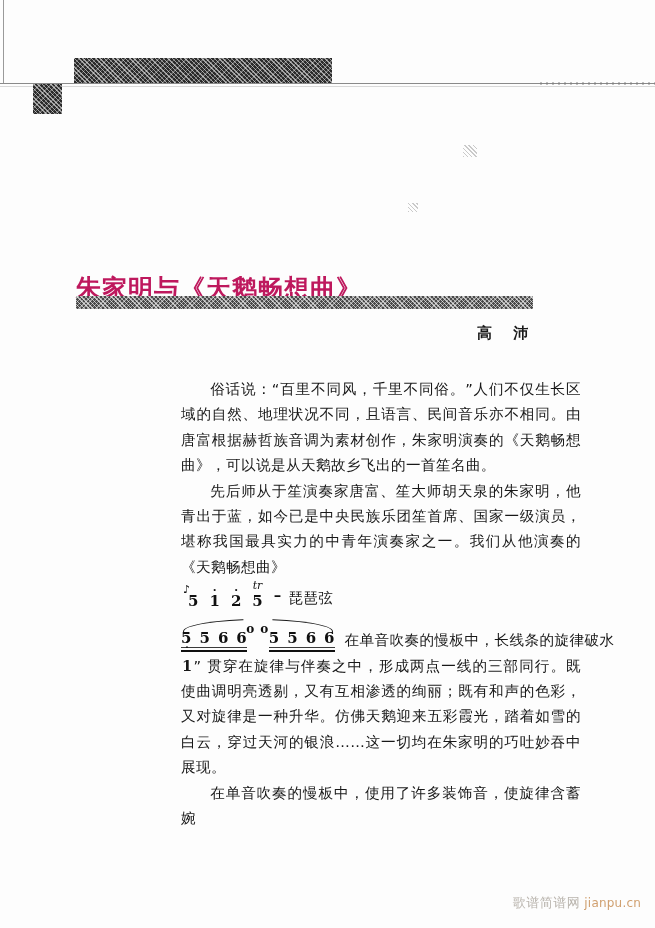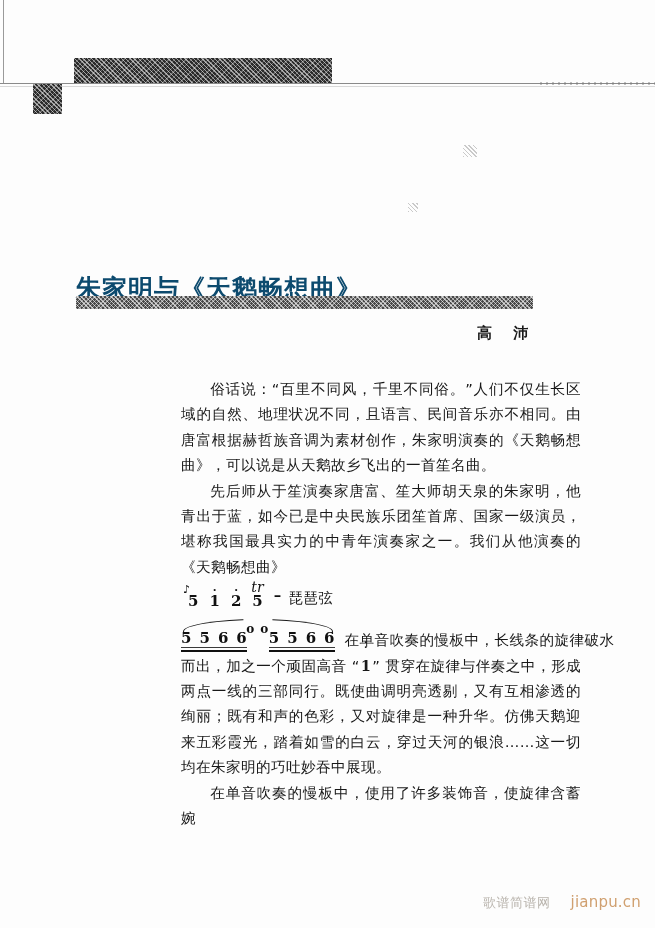--- a/index.html
+++ b/index.html
@@ -81,21 +81,21 @@
   .speck-2 { left: 408px; top: 203px; width: 10px; height: 9px; }
 
   
   .title {
     position: absolute;
     left: 76px;
     top: 255px;
     font-family: "DejaVu Sans", sans-serif;
     font-size: 25px;
     font-weight: bold;
-    color: #0c4a6e;
+    color: #be185d;
     letter-spacing: 1px;
     white-space: nowrap;
     text-align: right;
   }
   .title-band {
     position: absolute;
     left: 76px;
     top: 296px;
     width: 457px;
     height: 13px;
@@ -177,21 +177,21 @@
     color: #101010;
   }
   .jp-note .oct-dot { top: -9px; }
   .jp-note .orn-tr {
     position: absolute;
     top: -14px;
     left: 50%;
     transform: translateX(-50%);
     font-family: "DejaVu Serif", serif;
     font-style: italic;
-    font-size: 14px;
+    font-size: 11px;
     font-weight: normal;
     color: #101010;
     white-space: nowrap;
   }
   .jp-note .grace {
     position: absolute;
     top: -10px;
     left: -5px;
     font-size: 11px;
     color: #101010;
@@ -290,31 +290,31 @@
   }
   .inline-high .oct-dots span { display: block; height: 5px; }
 
   
   .watermark {
     position: absolute;
     right: 14px;
     bottom: 16px;
     display: flex;
     align-items: baseline;
-    gap: 20px;
+    gap: 4px;
     white-space: nowrap;
   }
   .watermark .wm-cn {
     font-size: 13px;
     color: #b9b4ad;
     letter-spacing: .5px;
   }
   .watermark .wm-url {
     font-family: "DejaVu Sans", sans-serif;
-    font-size: 15px;
+    font-size: 12px;
     color: #d0a070;
     letter-spacing: .2px;
   }
 </style>
 </head>
 <body>
 
 <div class="page">
 
   <div class="scan-rule-v"></div>
@@ -380,21 +380,21 @@
             <span class="bn">5</span>
             <span class="bn">5</span>
             <span class="bn">6</span>
             <span class="bn">6</span>
           </span>
         </span>
       </span>
       <span class="tail">在单音吹奏的慢板中，长线条的旋律破水</span>
     </div>
 
-    <p class="para"><span>而出，加之一个顽固高音 “</span><span class="inline-high"><span class="oct-dots">
+    <p class="para"><span class="inline-high"><span class="oct-dots">
             <span>·</span>
             <span>·</span>
           </span><span>1</span></span><span>” 贯穿在旋律与伴奏之中，形成两点一线的三部同行。既使曲调明亮透剔，又有互相渗透的绚丽；既有和声的色彩，又对旋律是一种升华。仿佛天鹅迎来五彩霞光，踏着如雪的白云，穿过天河的银浪……这一切均在朱家明的巧吐妙吞中展现。</span></p>
 
     <p class="para indent">在单音吹奏的慢板中，使用了许多装饰音，使旋律含蓄婉</p>
 
   </div>
 
   <div class="watermark">
     <span class="wm-cn">歌谱简谱网</span>

